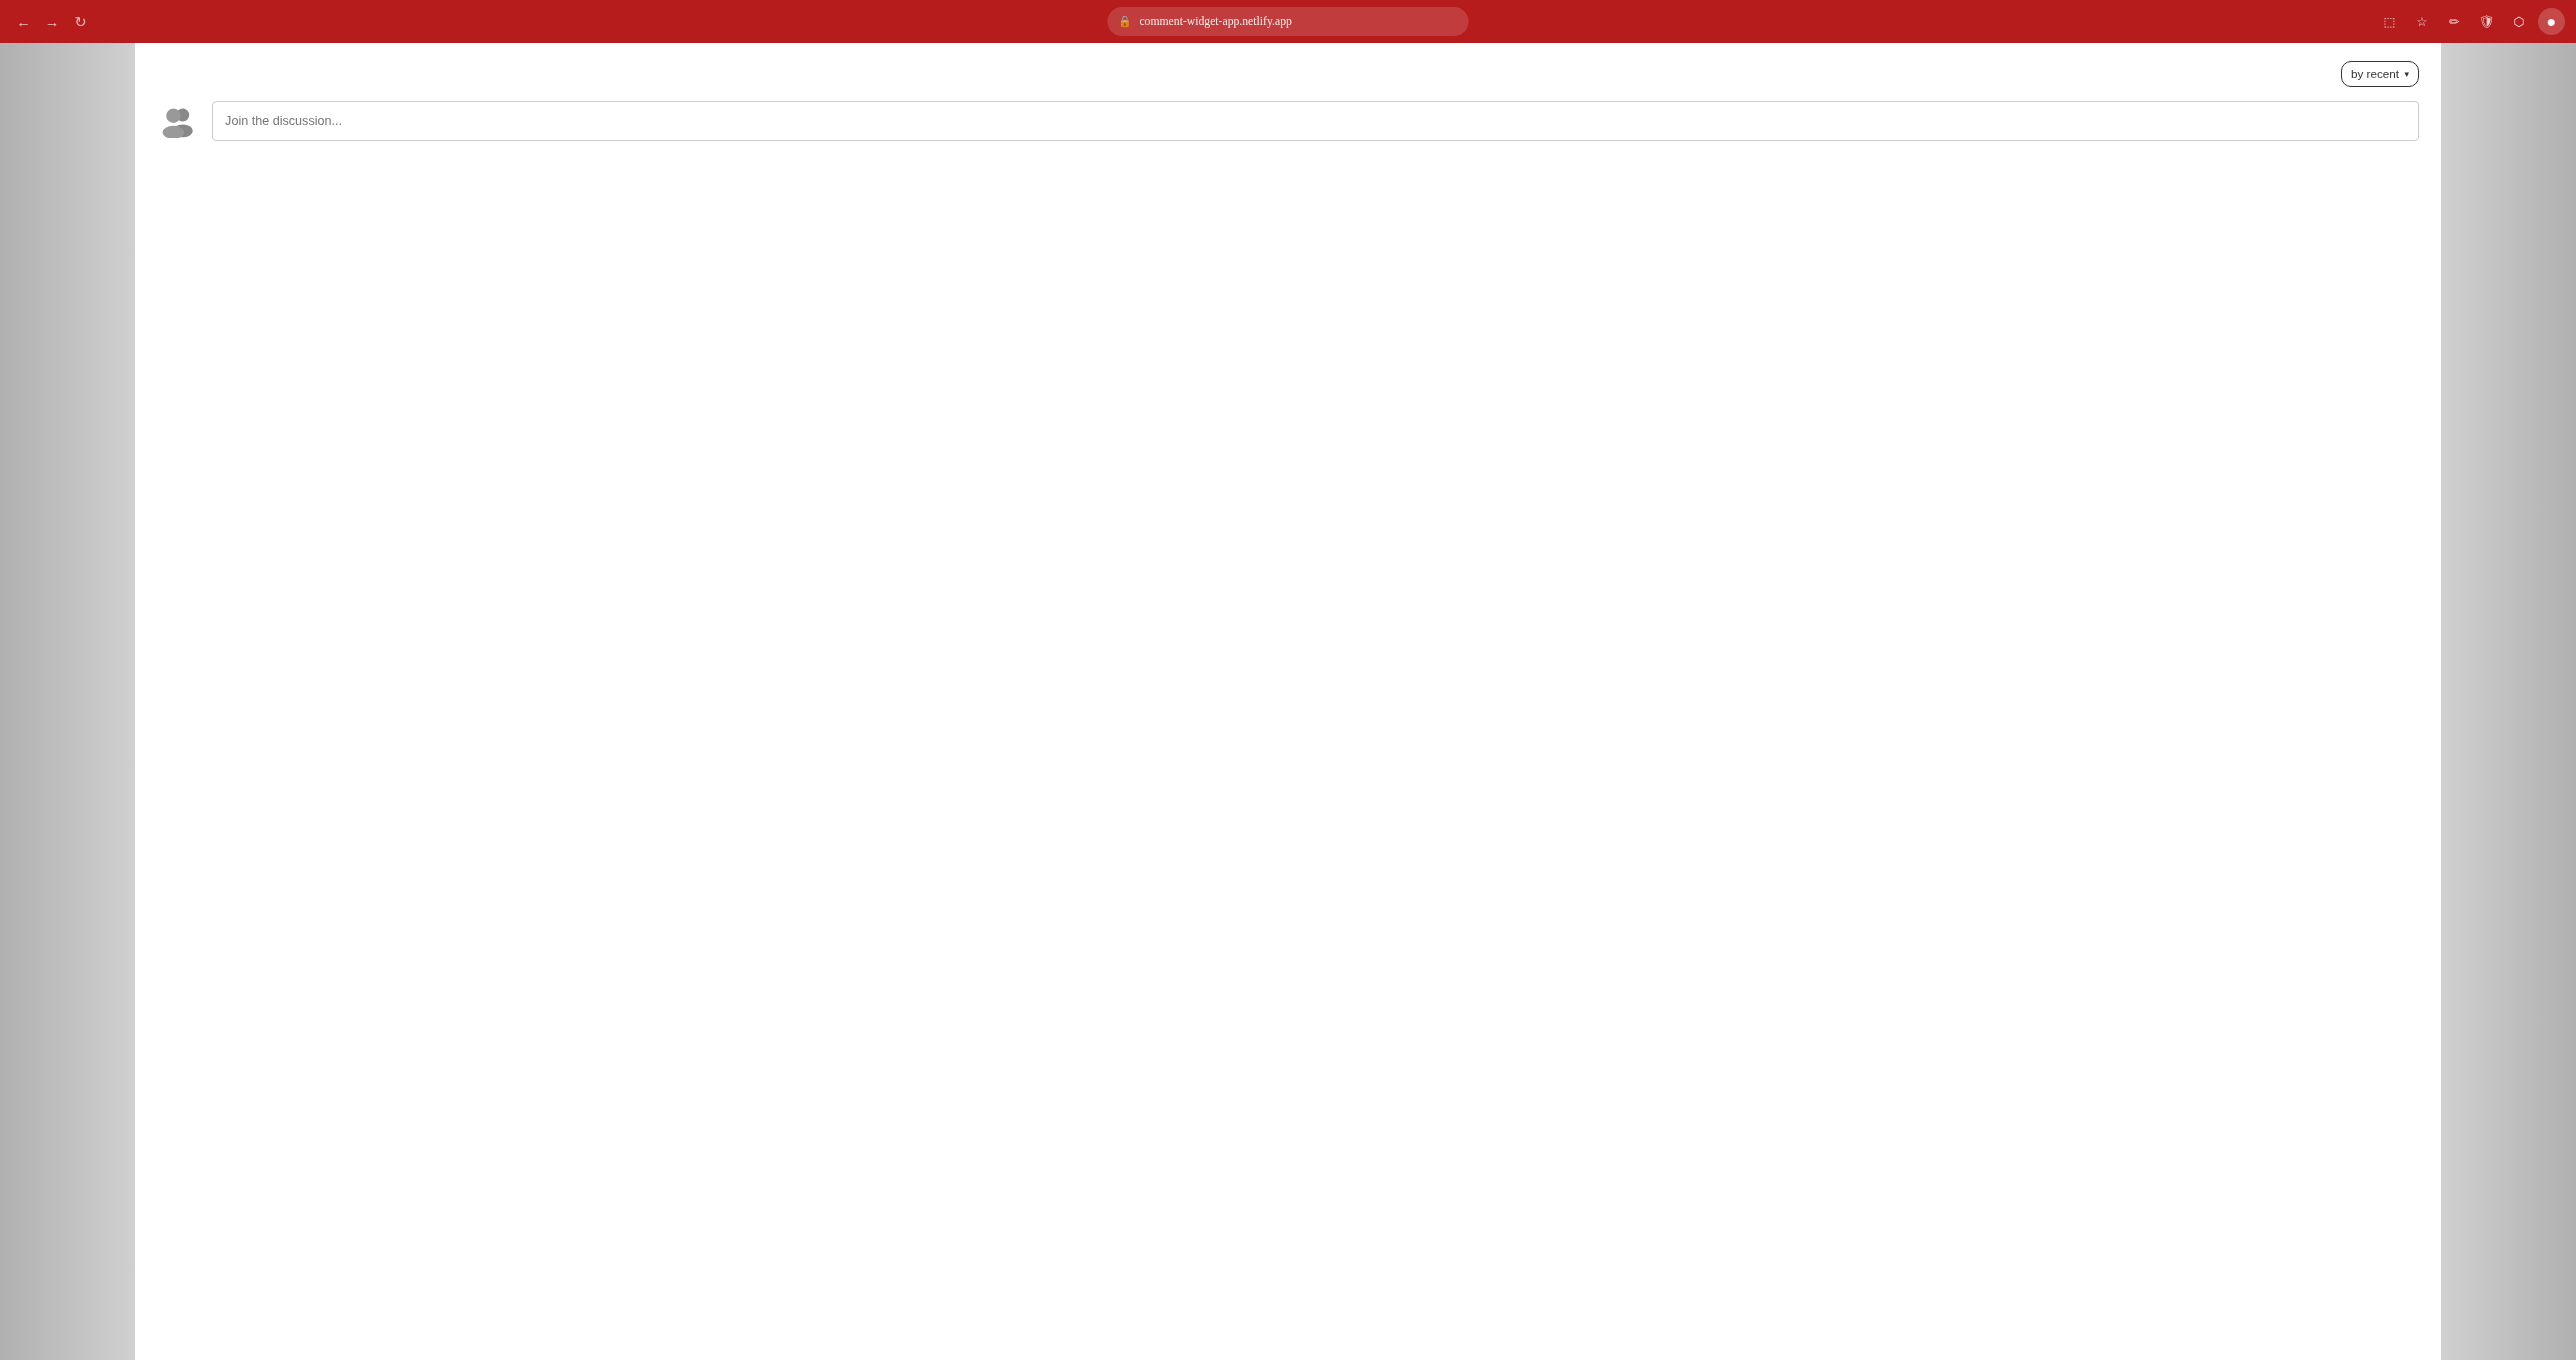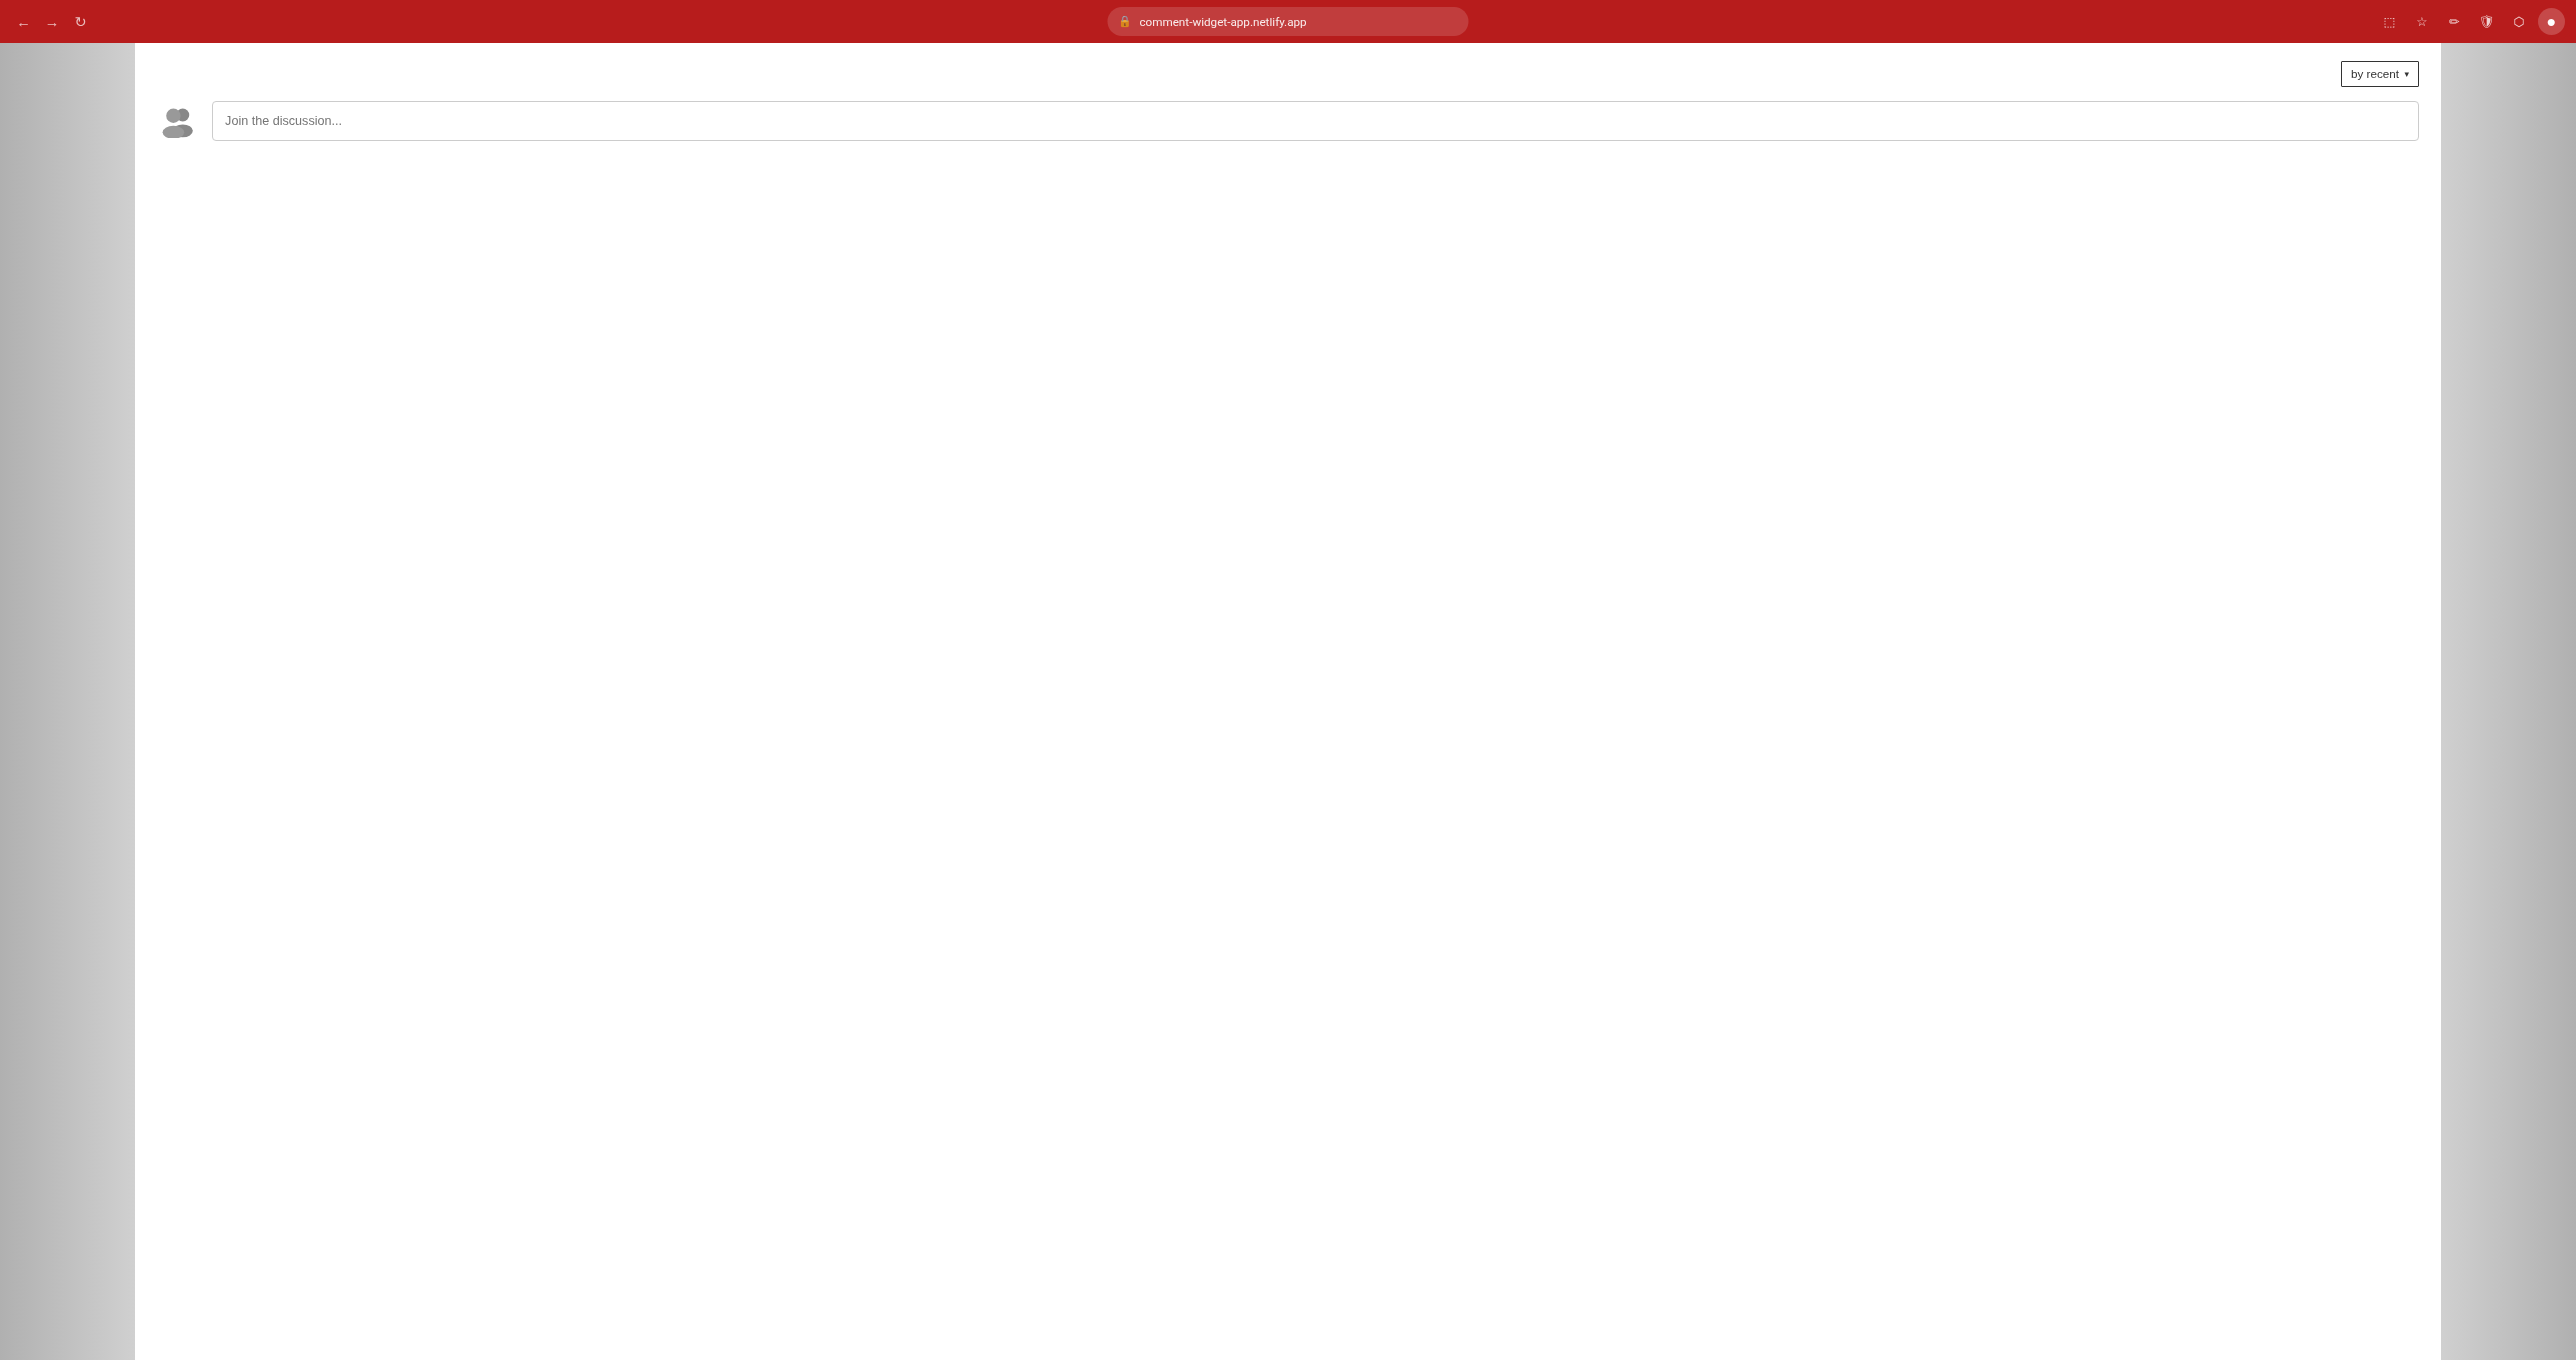--- a/index.html
+++ b/index.html
@@ -66,20 +66,21 @@
 
     .address-icon {
       color: rgba(255,255,255,0.7);
       font-size: 11px;
     }
 
     .address-text {
       color: rgba(255,255,255,0.9);
       font-size: 11.7px;
       flex: 1;
+      font-family: Liberation Serif, serif;
     }
 
     .browser-actions {
       margin-left: auto;
       display: flex;
       align-items: center;
       gap: 5.4px;
     }
 
     .browser-action-btn {
@@ -127,21 +128,21 @@
     .comment-widget-header {
       display: flex;
       justify-content: flex-end;
       margin-bottom: 14.5px;
     }
 
     .sort-dropdown {
       display: flex;
       align-items: center;
       border: 1.4px solid #333;
-      border-radius: 1px;
+      border-radius: 10px;
       padding: 5.4px 9px;
       font-size: 11.7px;
       color: #333;
       background: #fff;
       cursor: pointer;
       gap: 5.4px;
     }
 
     .sort-dropdown .chevron {
       font-size: 9px;

